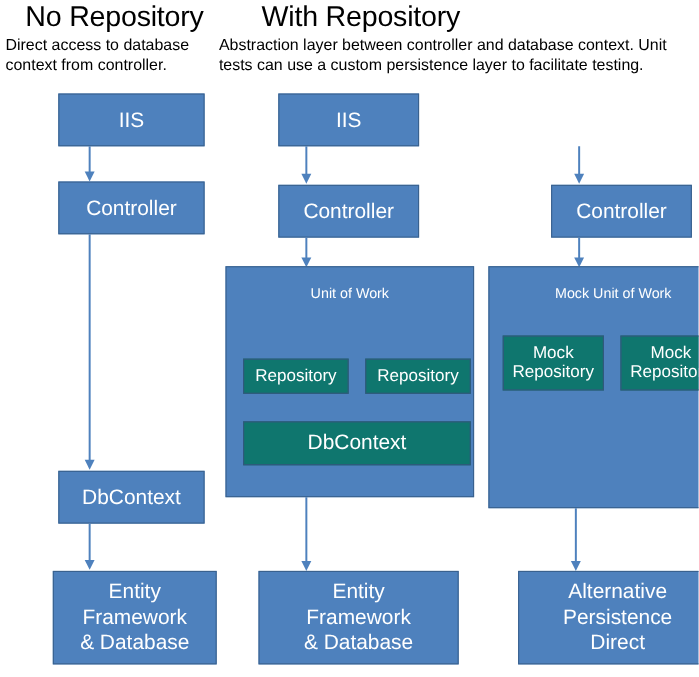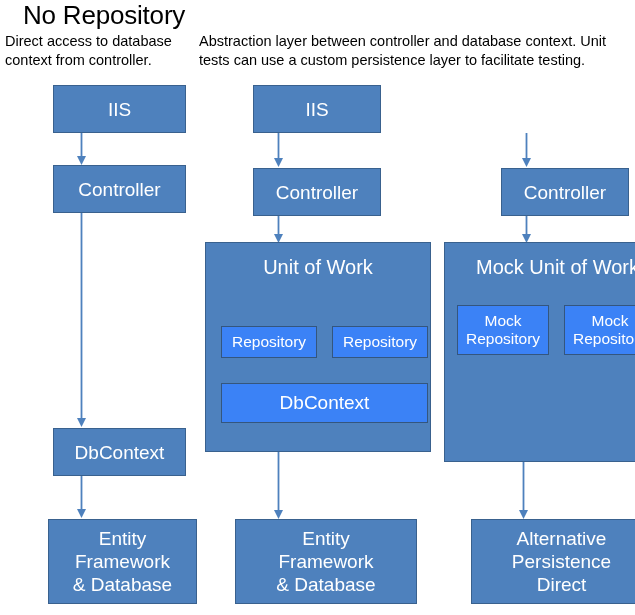--- a/index.html
+++ b/index.html
@@ -61,27 +61,27 @@
   }
   .box.container-box {
     display: block;
   }
   .container-title {
     position: absolute;
     left: 0;
     right: 0;
     text-align: center;
     color: #ffffff;
-    font-size: 20px;
+    font-size: 13px;
     line-height: 24px;
   }
   .inner-box {
     position: absolute;
     box-sizing: border-box;
-    background: #3b82f6;
+    background: #0f766e;
     border: 1.6px solid #34567E;
     color: #ffffff;
     display: flex;
     align-items: center;
     justify-content: center;
     text-align: center;
     font-size: 15.5px;
     line-height: 18px;
   }
   .inner-box.wide-label { font-size: 19px; line-height: 22px; }
@@ -101,20 +101,21 @@
 </style>
 </head>
 <body>
 
 <div class="canvas">
 
   <div class="heading" id="heading-left">No Repository</div>
 
   <div class="subtitle" id="subtitle-left">Direct access to database context from controller.</div>
 
+  <div class="heading" id="heading-right">With Repository</div>
 
   <div class="subtitle" id="subtitle-right">Abstraction layer between controller and database context. Unit tests can use a custom persistence layer to facilitate testing.</div>
 
   <div class="box" style="left:14px; top:85px; width:133px; height:48px;">
     <span>IIS</span>
   </div>
 
   <svg class="conn" style="left:74px; top:133px; width:14px; height:33px;">
     <line x1="6.5" y1="0" x2="6.5" y2="25"></line>
     <polygon points="6.5,32 2,23 11,23"></polygon>

